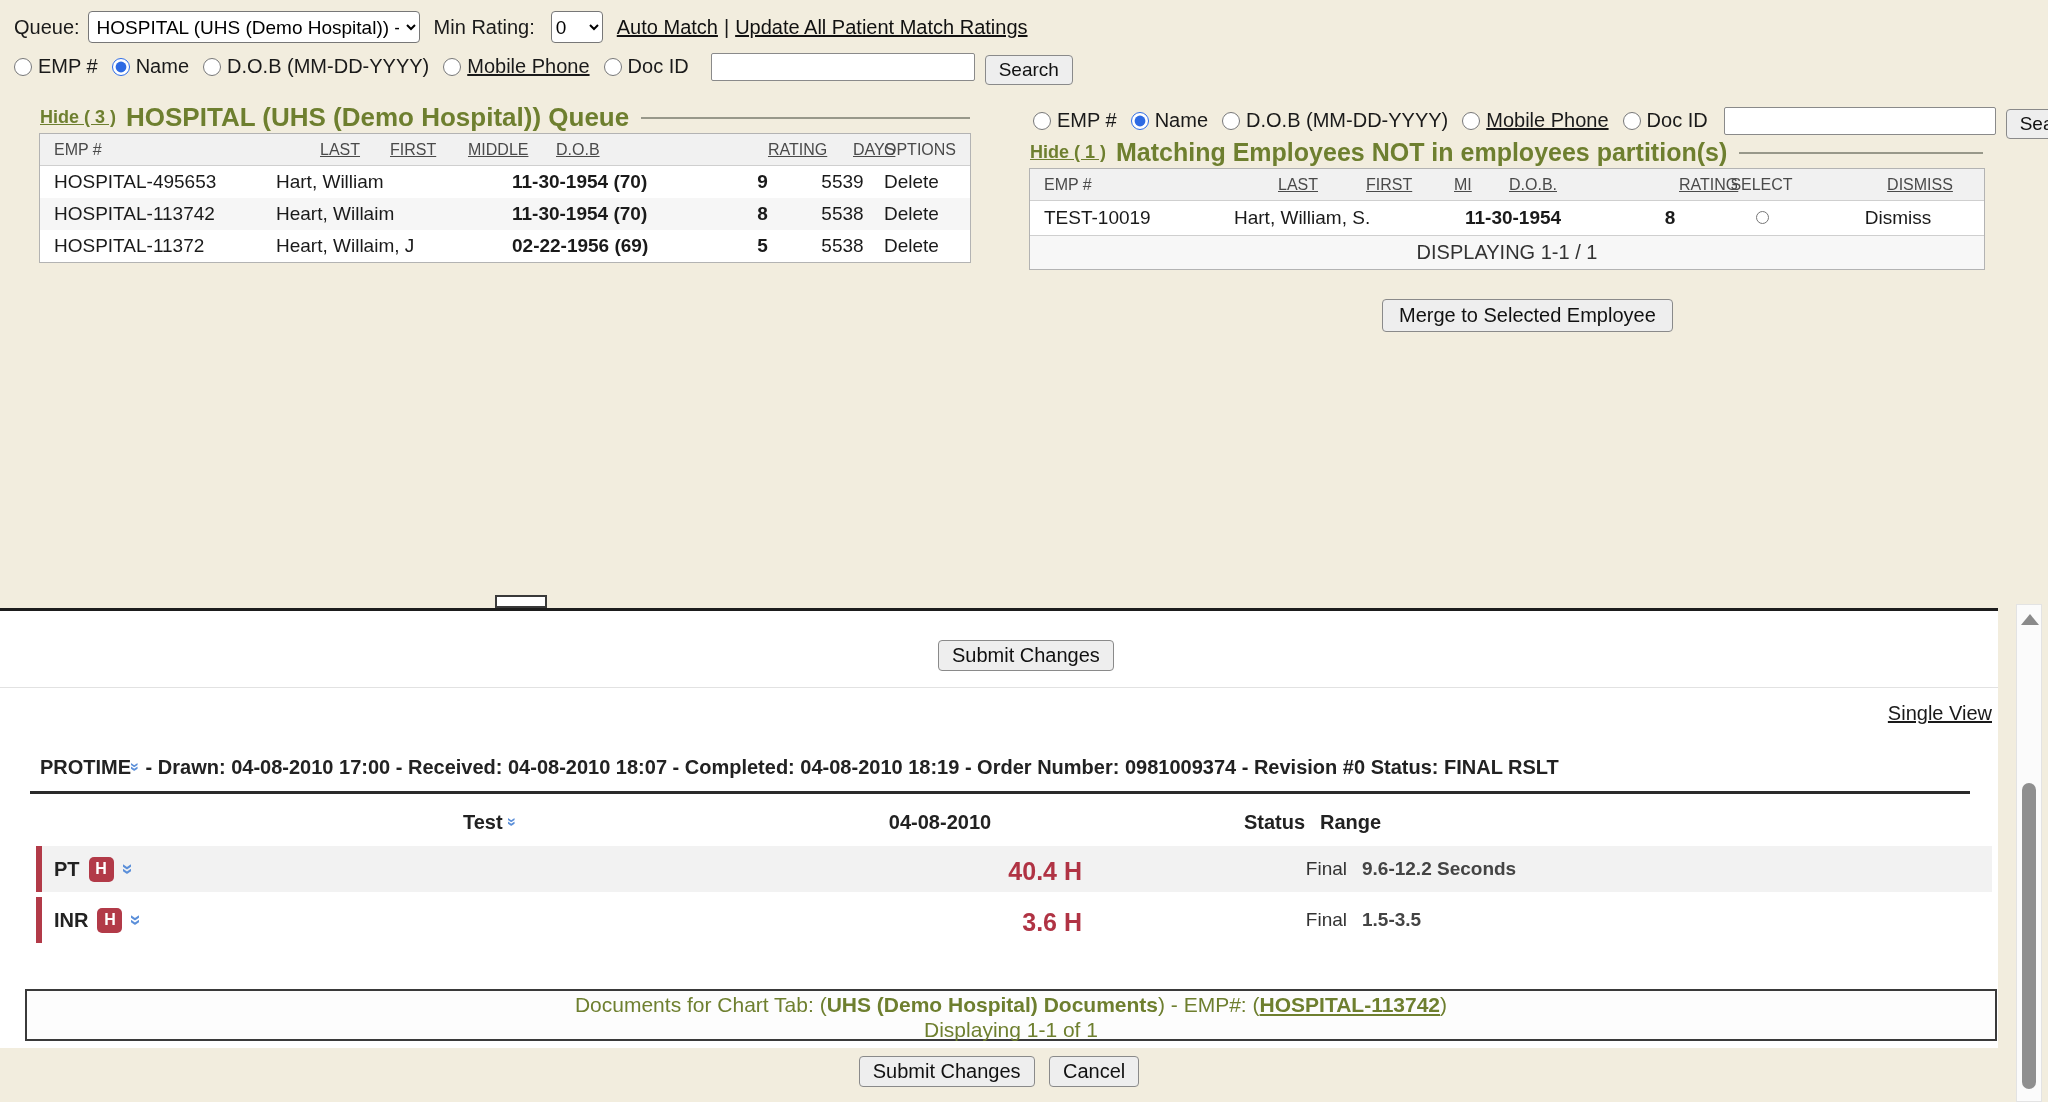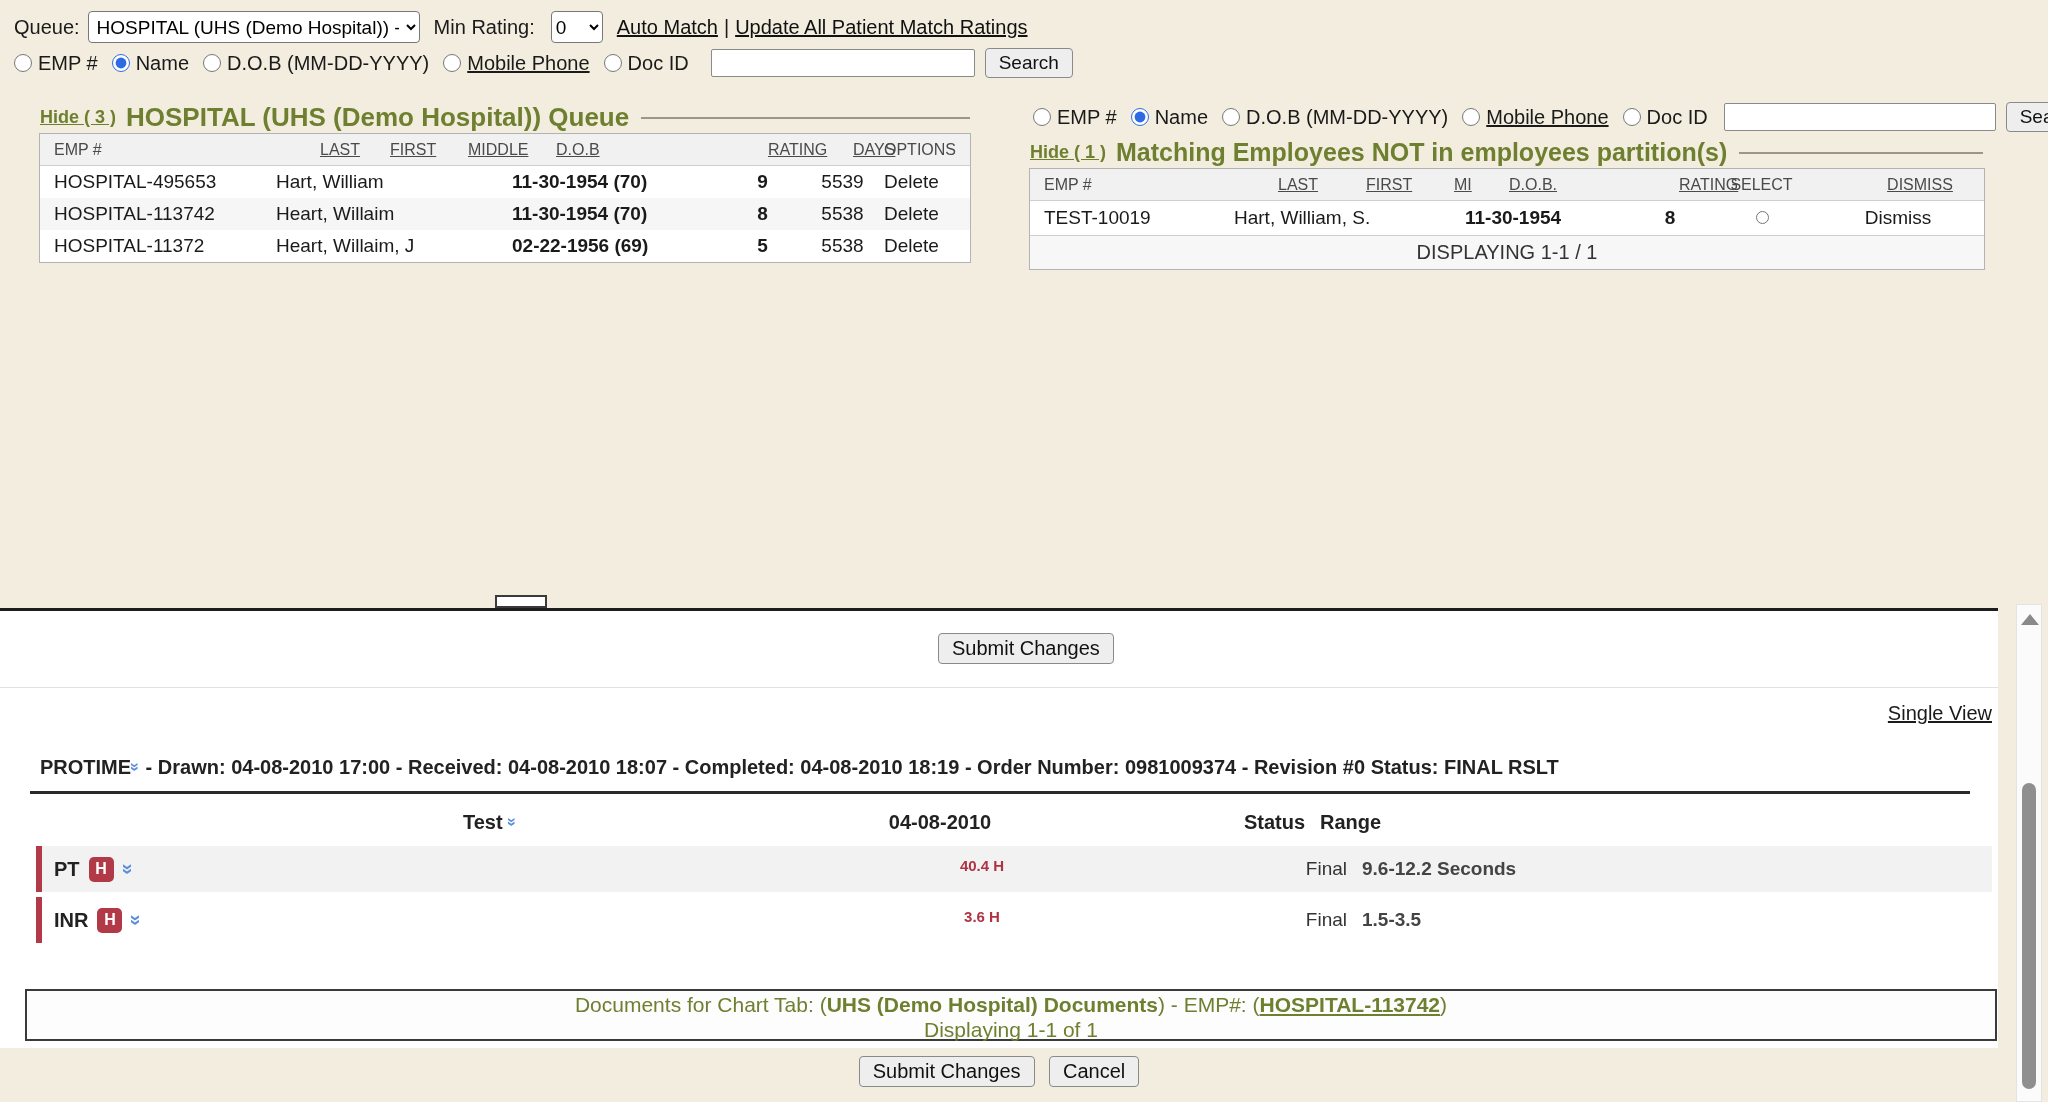--- a/index.html
+++ b/index.html
@@ -19,21 +19,21 @@
   .toolbar-links { margin-left:14px; font-size:20px; }
   .toolbar-links a { color:#111; text-decoration:underline; cursor:pointer; }
   .toolbar-links .sep { text-decoration:none; margin:0 6px; }
 
   
   .radiorow { position:absolute; display:flex; align-items:center; font-size:20px; white-space:nowrap; }
   .radiorow input[type=radio]{ width:18px; height:18px; accent-color:#2d6ae3; margin:0 6px 0 0; }
   .radiorow .opt { display:flex; align-items:center; margin-right:14px; }
   .radiorow .opt.u span { text-decoration:underline; }
   .searchbox { height:28px; border:1px solid #8a8a8a; background:#fff; border-radius:2px; font-size:18px; padding:0 6px; }
-  .btn { font-family:"Liberation Sans",sans-serif; font-size:19px; color:#111; background:#eeeeee; border:1px solid #8a8a8a; border-radius:4px; padding:3px 13px; cursor:pointer; }
+  .btn { font-family:"Liberation Sans",sans-serif; font-size:19px; color:#111; background:#eeeeee; border:1px solid #8a8a8a; border-radius:4px; padding:3px 13px; cursor:pointer;margin-top:7px; }
 
   
   .legend { position:absolute; display:flex; align-items:center; }
   .hide-link { color:#6e7f2f; font-weight:bold; font-size:18px; text-decoration:underline; cursor:pointer; white-space:nowrap; }
   .panel-title { color:#6e7f2f; font-weight:bold; font-size:26px; margin-left:10px; white-space:nowrap; }
   .legend-line { flex:1 1 auto; border-top:2px solid #98988a; margin-left:12px; }
 
   .tbl { position:absolute; background:#fff; border:1px solid #b3b3b3; }
   .thead, .trow, .tfootrow { display:grid; align-items:center; }
   .thead { background:#f1f1f1; color:#4a4a4a; font-size:16px; height:32px; border-bottom:1px solid #cfcfcf; }
@@ -72,21 +72,21 @@
   .res-head .h-range { position:absolute; left:1320px; }
 
   .rrow { position:absolute; left:36px; width:1956px; height:46px; border-left:6px solid #b23a48; }
   .rrow.gray { background:#f2f2f2; }
   .rrow .name-group { position:absolute; left:12px; top:0; height:46px; display:flex; align-items:center; gap:9px; }
   .rrow .test-name { font-size:20px; font-weight:bold; color:#222; }
   .flag-badge { display:inline-flex; width:25px; height:25px; background:#b23a48; color:#fff; font-size:16px; font-weight:bold; border-radius:5px; align-items:center; justify-content:center; }
   .dblchev { display:inline-block; color:#5b8fd9; font-weight:bold; font-size:20px; transform:rotate(90deg); line-height:1; cursor:pointer; }
   .dblchev::before { content:"\00BB"; }
   .dblchev.small { font-size:16px; transform:rotate(90deg) translateX(-2px); }
-  .rrow .val    { position:absolute; left:840px; width:200px; text-align:center; top:11px; font-size:15px; font-weight:bold; color:#b03344; }
+  .rrow .val    { position:absolute; left:840px; width:200px; text-align:right; top:11px; font-size:25px; font-weight:bold; color:#b03344; }
   .rrow .status { position:absolute; left:1210px; width:95px; text-align:right; top:12px; font-size:19px; color:#333; }
   .rrow .range  { position:absolute; left:1320px; top:12px; font-size:19px; color:#444; font-weight:600; }
 
   
   .docs-box { position:absolute; left:25px; top:378px; width:1972px; height:52px; background:#fdfdfd; border:2px solid #3a3a3a; text-align:center; color:#6e7f2f; font-size:21px; line-height:25px; padding-top:1px; }
   .docs-box .bold { font-weight:bold; }
   .docs-box a { color:#6e7f2f; font-weight:bold; text-decoration:underline; cursor:pointer; }
 
   
   .bottom-buttons { position:absolute; left:0; top:1056px; width:1998px; text-align:center; }
@@ -228,20 +228,21 @@
       <div class="cell-emp">TEST-10019</div>
       <div class="span-name">Hart, William, S.</div>
       <div class="sb">11-30-1954</div>
       <div class="b c">8</div>
       <div class="c"><input type="radio" name="selemp" style=""></div>
       <div class="c">Dismiss</div>
     </div>
     <div class="tfootrow" style="height:34px;">DISPLAYING 1-1 / 1</div>
   </div>
 
+  <button class="btn merge-btn">Merge to Selected Employee</button>
 
   <div class="tab-sliver"></div>
 
   <div class="white-section">
     <button class="btn mid-submit">Submit Changes</button>
 
     <div class="singleview-bar">
       <a class="singleview-link">Single View</a>
     </div>
 

